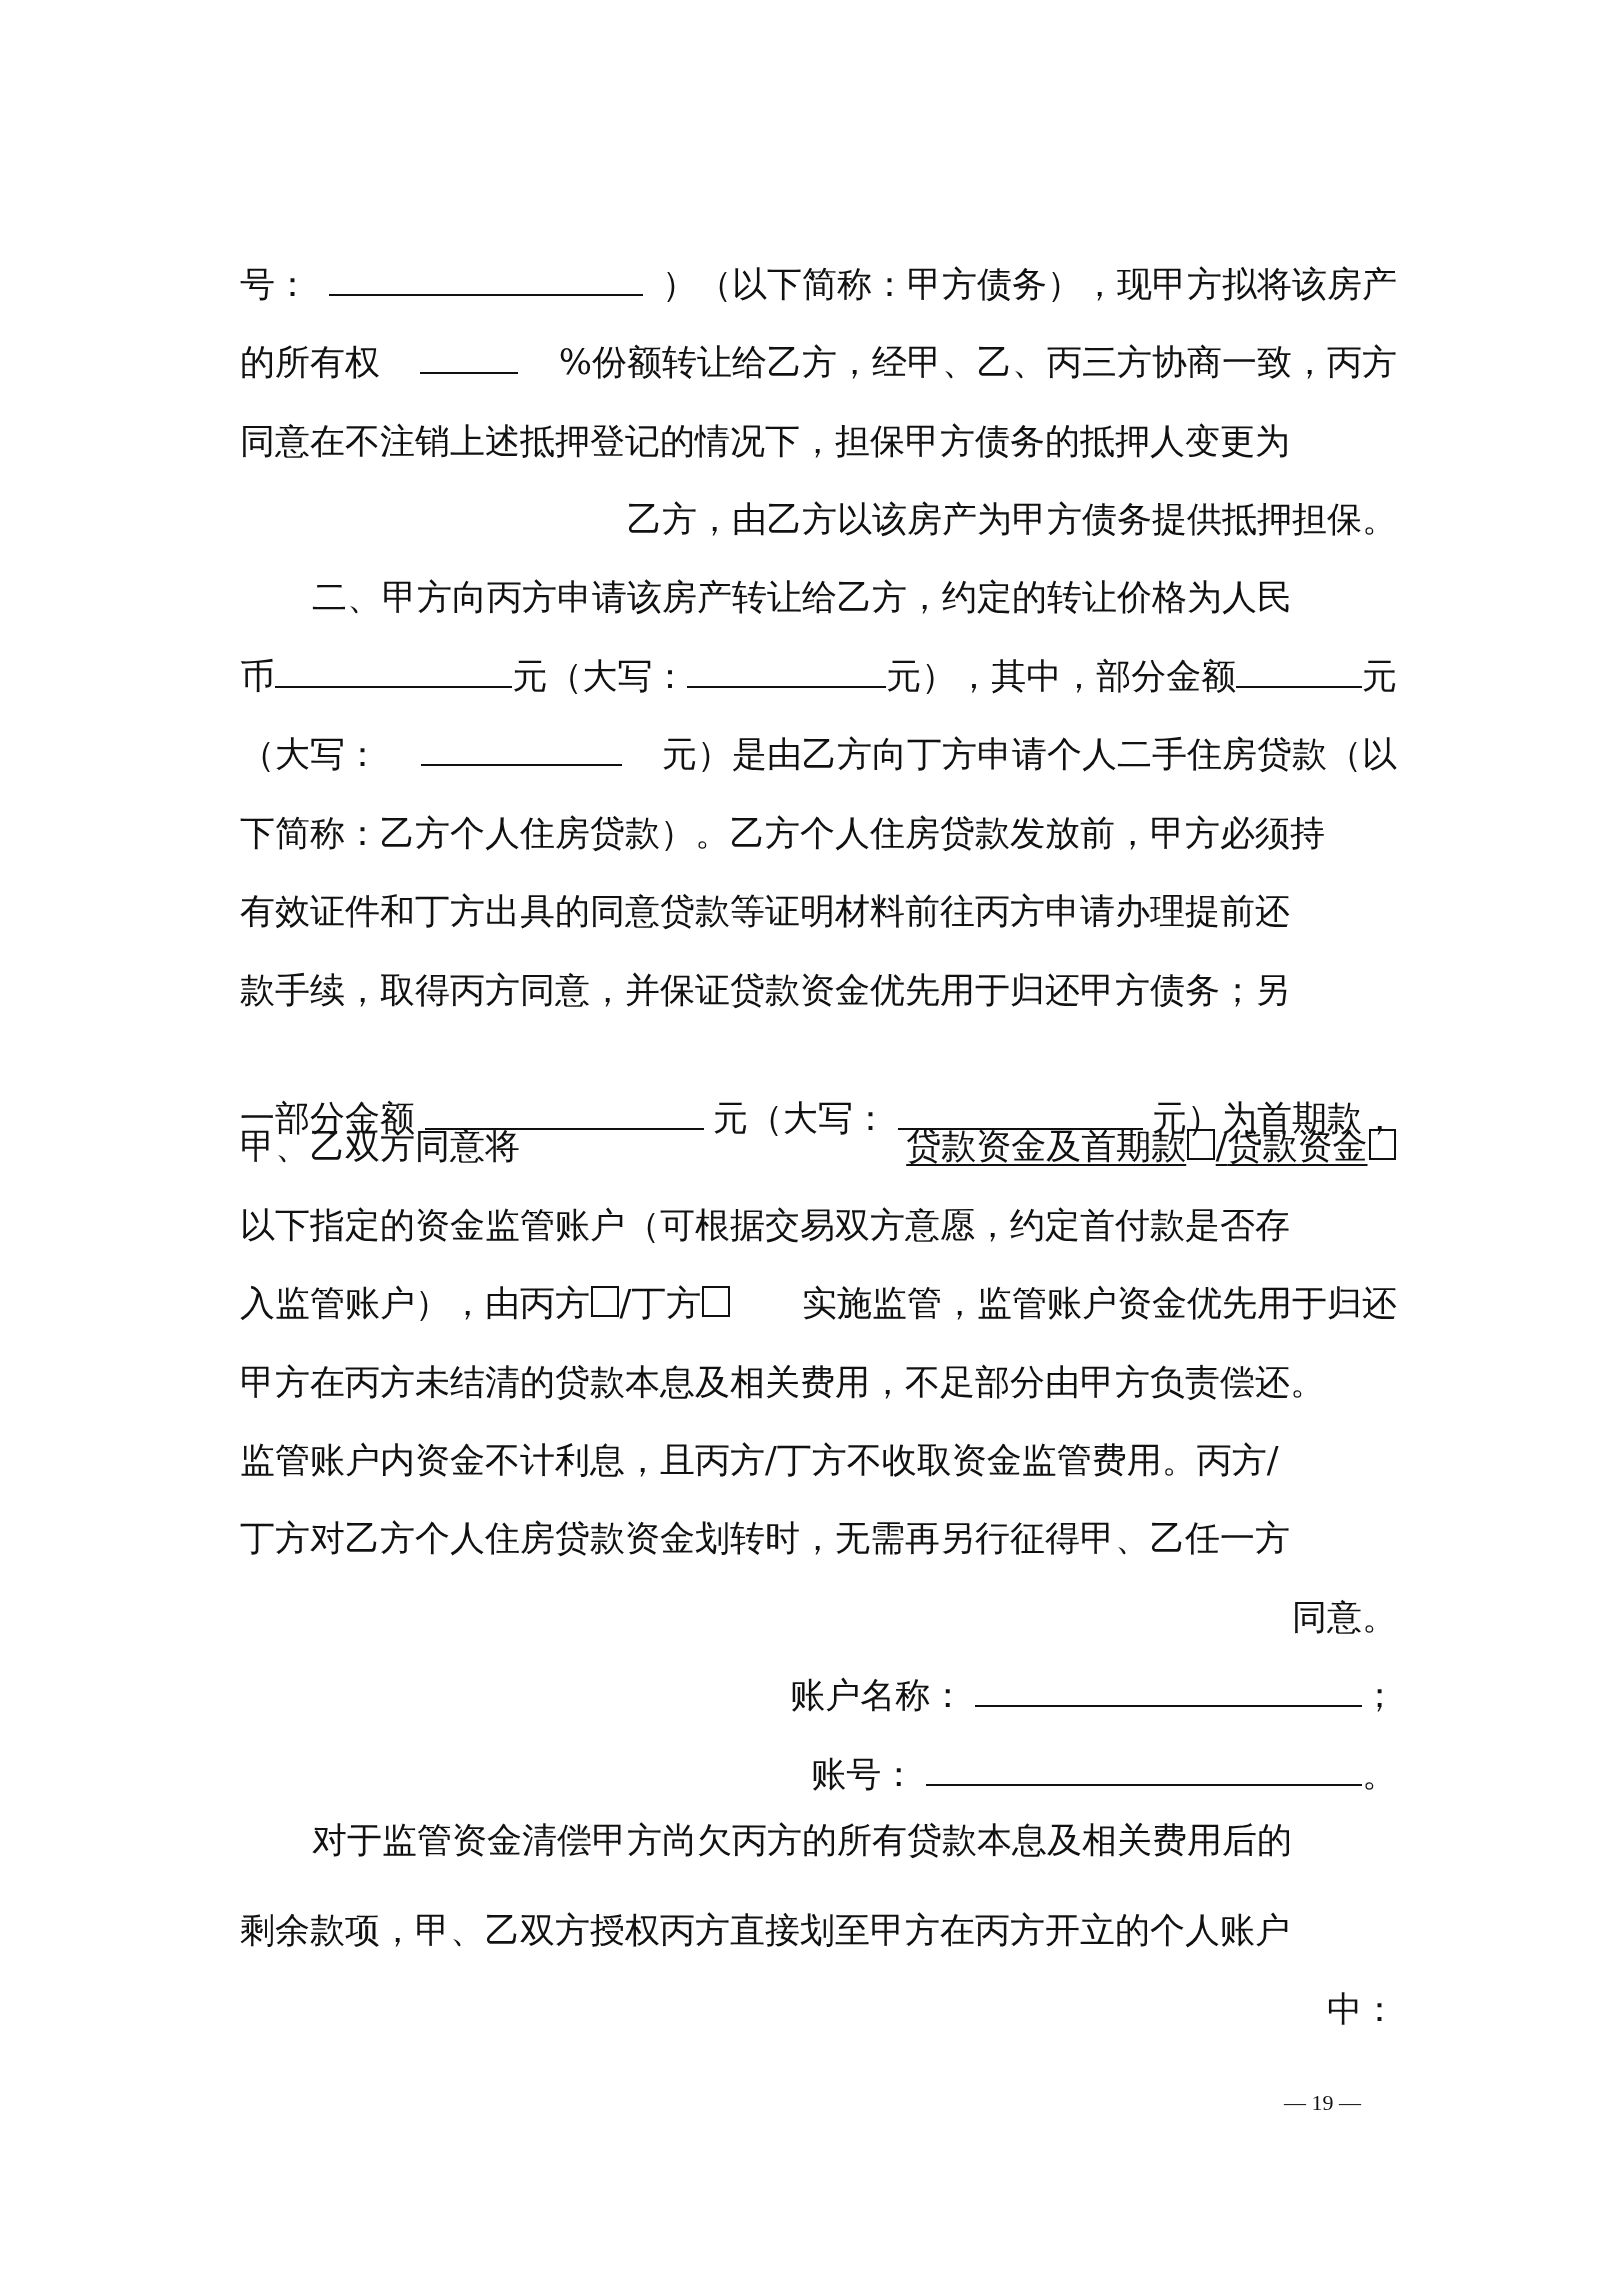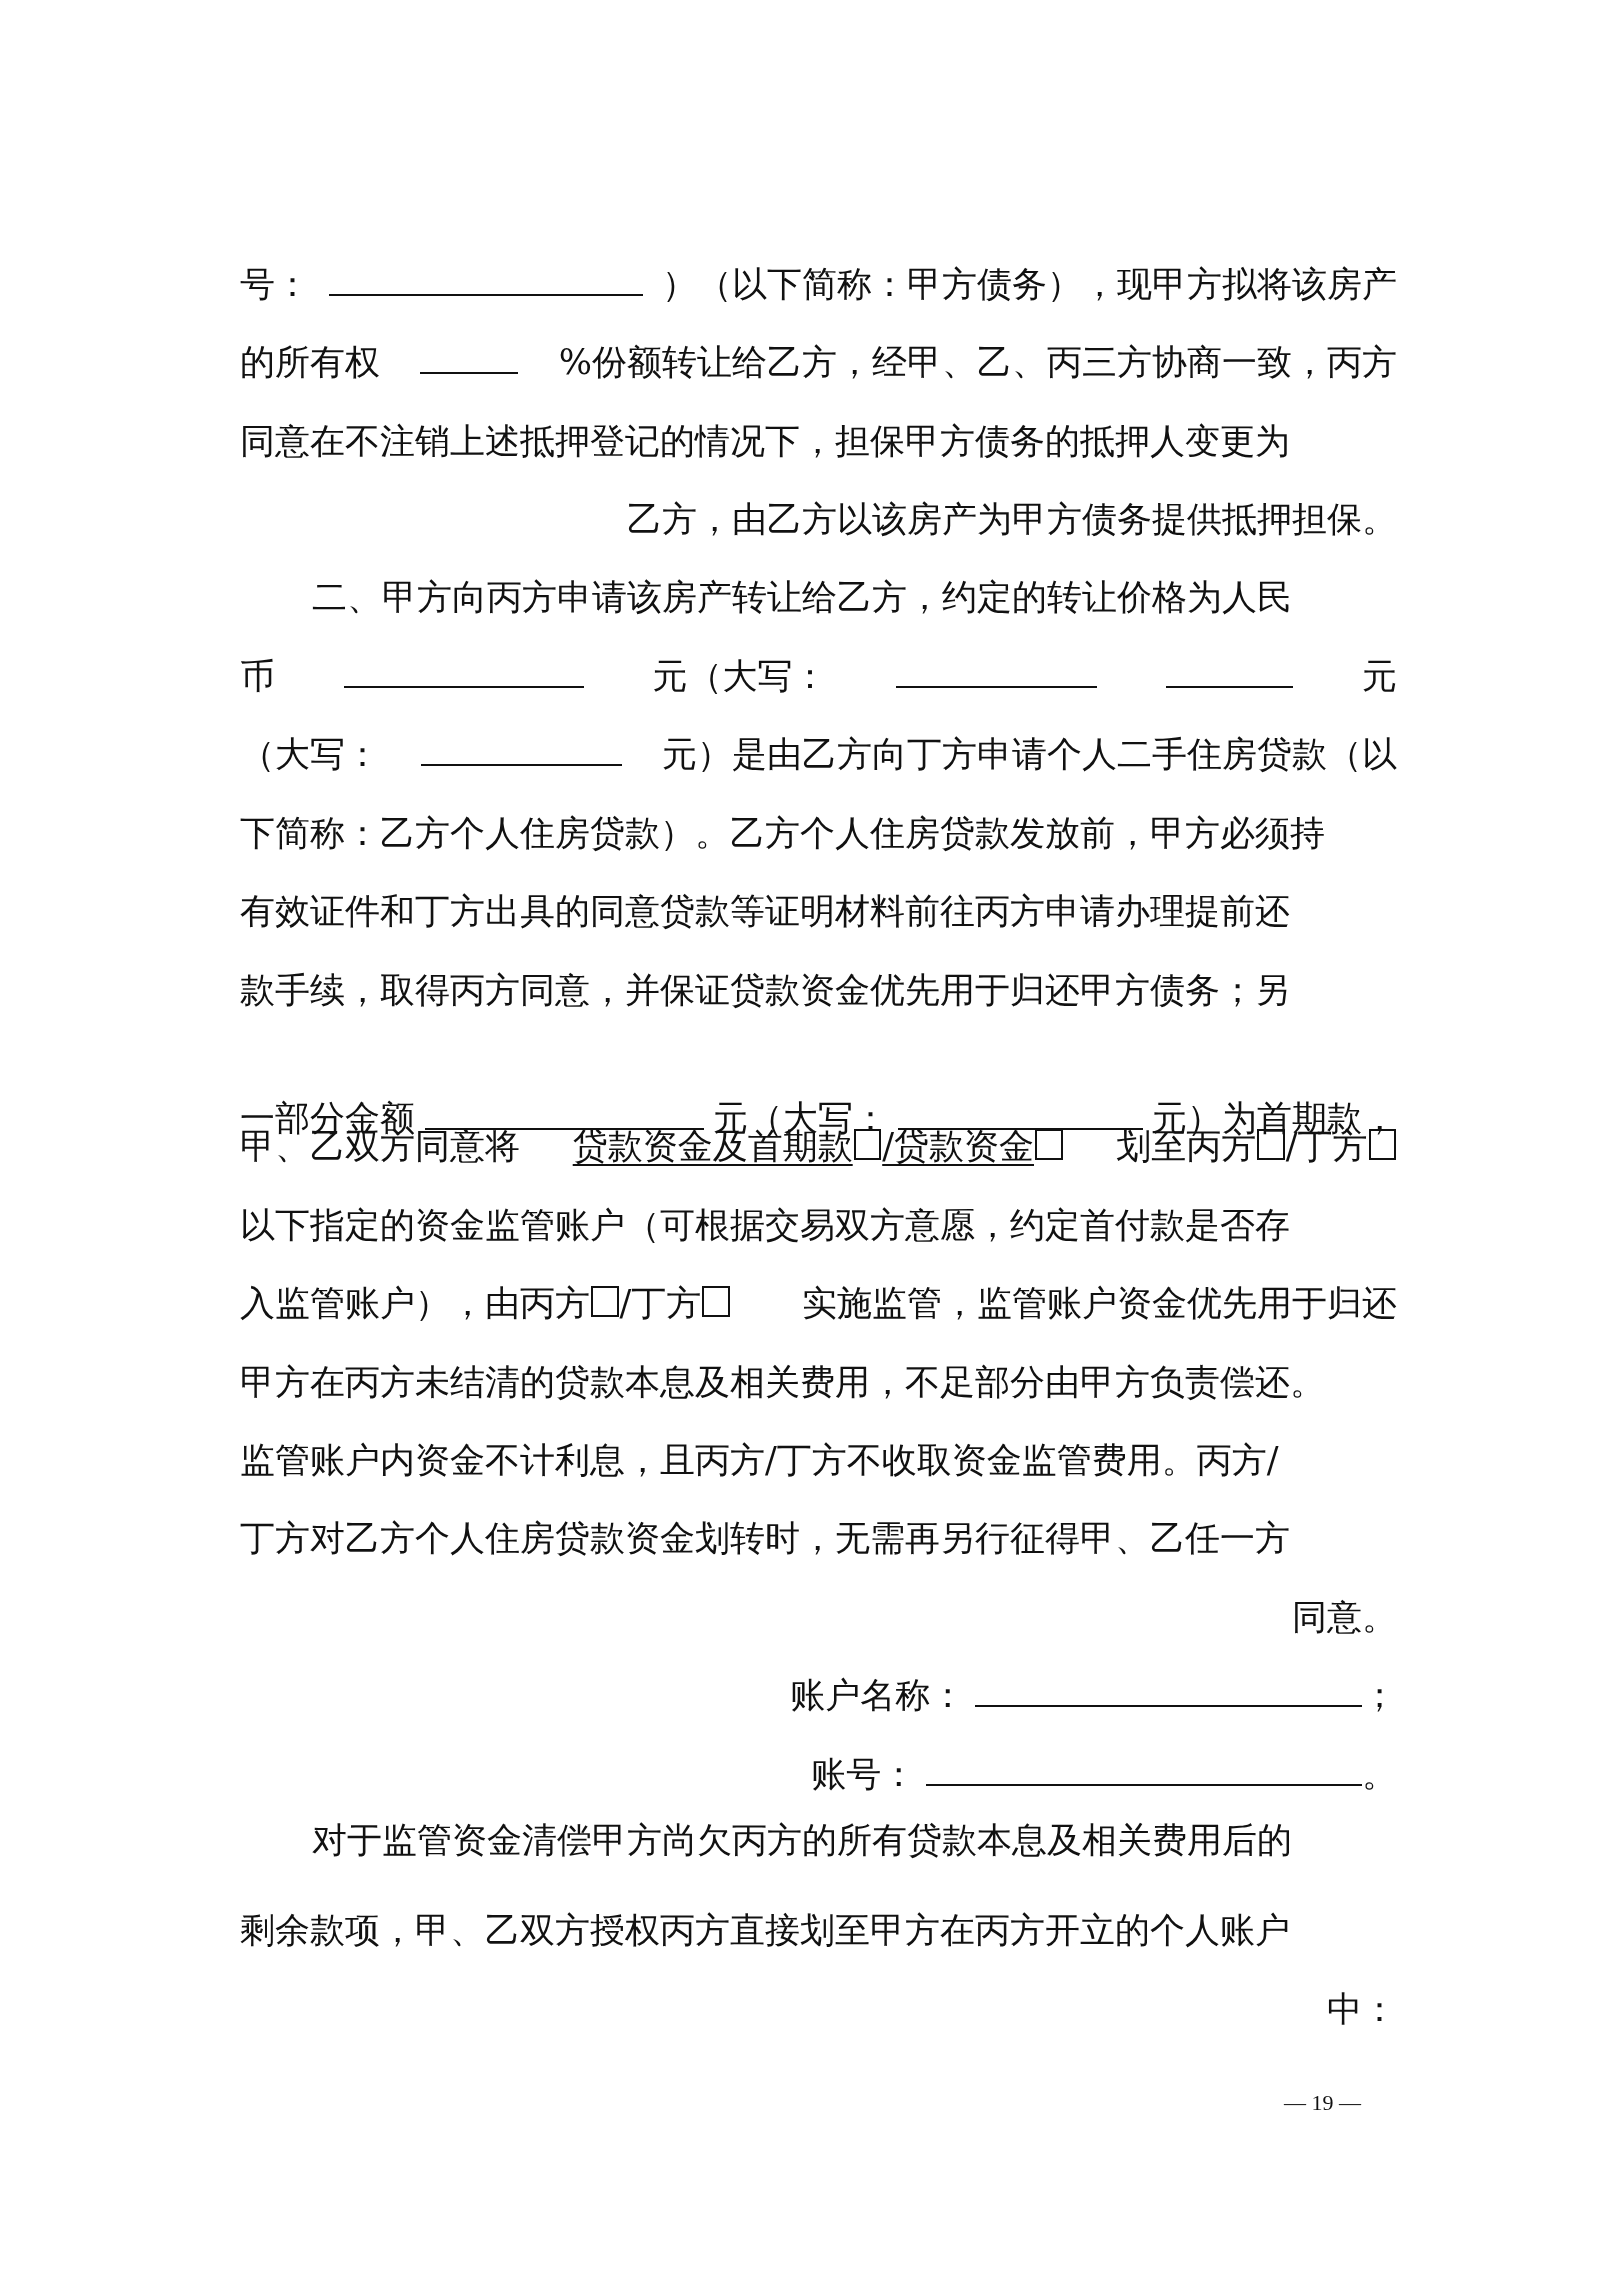--- a/index.html
+++ b/index.html
@@ -38,20 +38,21 @@
 </div>
 
 <div class="line indent" style="top:568px">
   <span class="seg">二、甲方向丙方申请该房产转让给乙方，约定的转让价格为人民</span>
 </div>
 <div class="line" style="top:647px">
   <span class="seg">币</span>
   <span class="blank" style="width:240px"></span>
   <span class="seg">元（大写：</span>
   <span class="blank" style="width:201px"></span>
+  <span class="seg">元），其中，部分金额</span>
   <span class="blank" style="width:127px"></span>
   <span class="seg">元</span>
 </div>
 <div class="line" style="top:725px">
   <span class="seg">（大写：</span>
   <span class="blank" style="width:201px"></span>
   <span class="seg">元）是由乙方向丁方申请个人二手住房贷款（以</span>
 </div>
 <div class="line" style="top:804px">
   <span class="seg">下简称：乙方个人住房贷款）。乙方个人住房贷款发放前，甲方必须持</span>
@@ -66,23 +67,20 @@
   <span class="seg">一部分金额</span>
   <span class="blank" style="width:279px"></span>
   <span class="seg">元（大写：</span>
   <span class="blank" style="width:245px"></span>
   <span class="seg">元）为首期款，</span>
 </div>
 <div class="line" style="top:1117px">
   <span class="seg">甲、乙双方同意将</span>
   <span class="seg ul">
     <span>贷款资金及首期款</span><span class="box"></span><span>/</span><span>贷款资金</span><span class="box"></span>
-  </span>
-  <span class="seg">
-    <span>划至丙方</span><span class="box"></span><span>/丁方</span><span class="box"></span>
   </span>
 </div>
 <div class="line" style="top:1196px">
   <span class="seg">以下指定的资金监管账户（可根据交易双方意愿，约定首付款是否存</span>
 </div>
 <div class="line" style="top:1274px">
   <span class="seg">
     <span>入监管账户），由丙方</span><span class="box"></span><span>/丁方</span><span class="box"></span>
   </span>
   <span class="seg">实施监管，监管账户资金优先用于归还</span>

